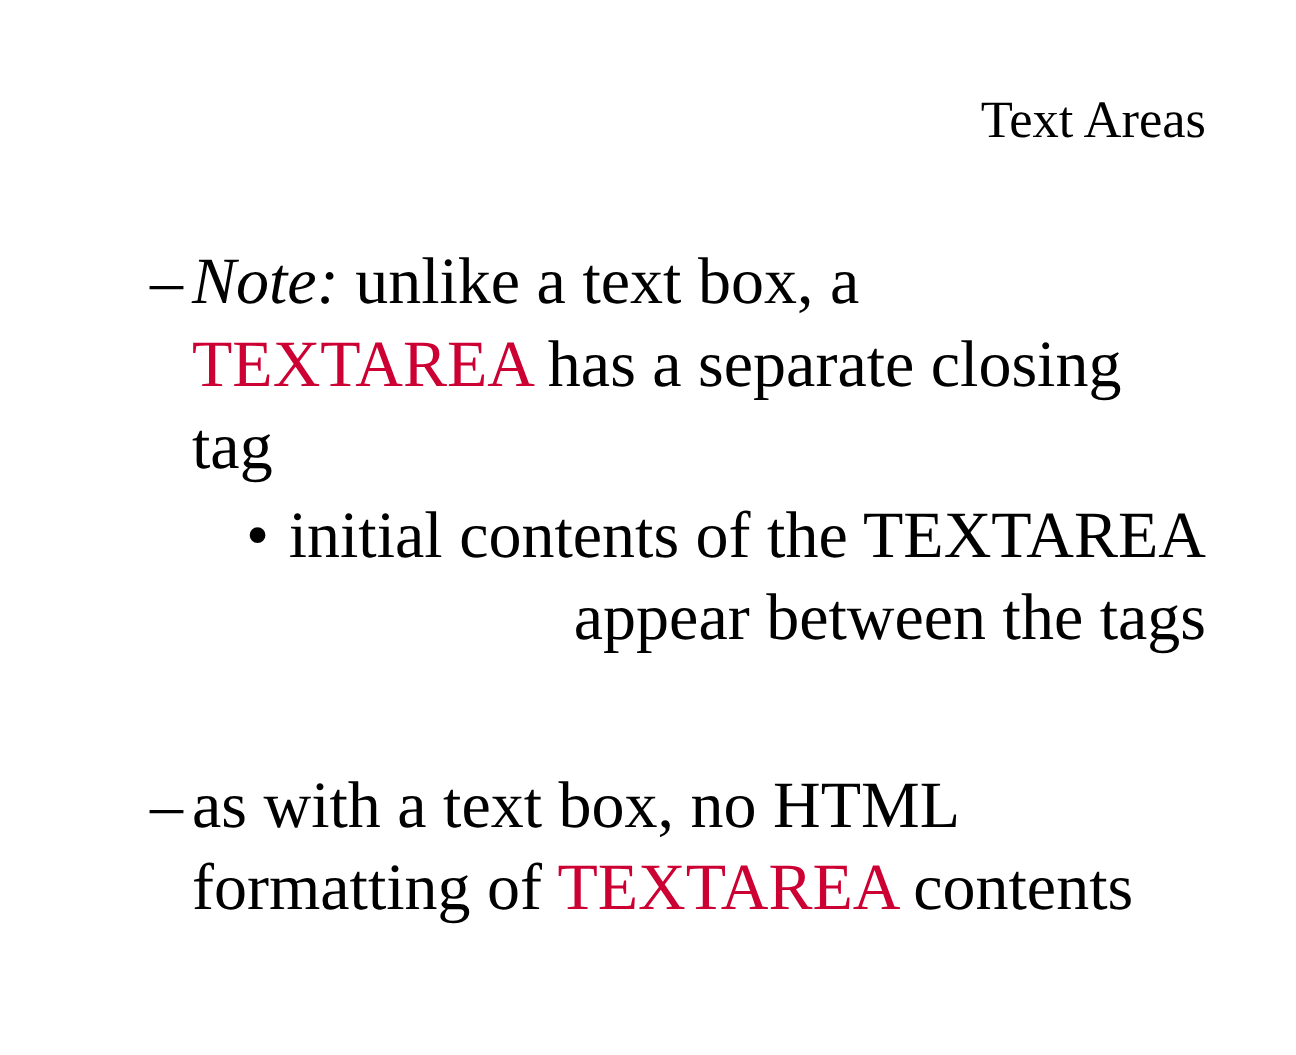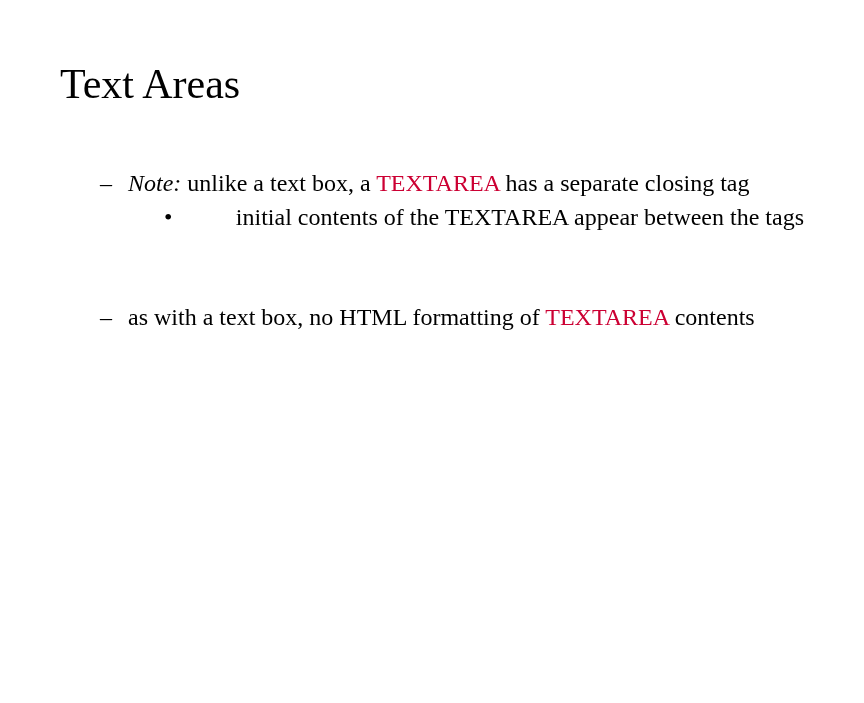--- a/index.html
+++ b/index.html
@@ -12,27 +12,27 @@
     color: #000000;
   }
   .slide {
     width: 864px;
     height: 703px;
     position: relative;
     box-sizing: border-box;
     padding: 60px 60px 0 60px;
   }
   .title {
-    text-align: left;
-    font-size: 42px;
+    text-align: right;
+    font-size: 35px;
     font-weight: normal;
     margin-bottom: 60px;
   }
   .body {
-    font-size: 24px;
+    font-size: 44px;
     line-height: 1.25;
     padding-left: 40px;
   }
   .dash-item {
     position: relative;
     padding-left: 28px;
     margin-bottom: 8px;
   }
   .dash-item::before {
     content: "–";

